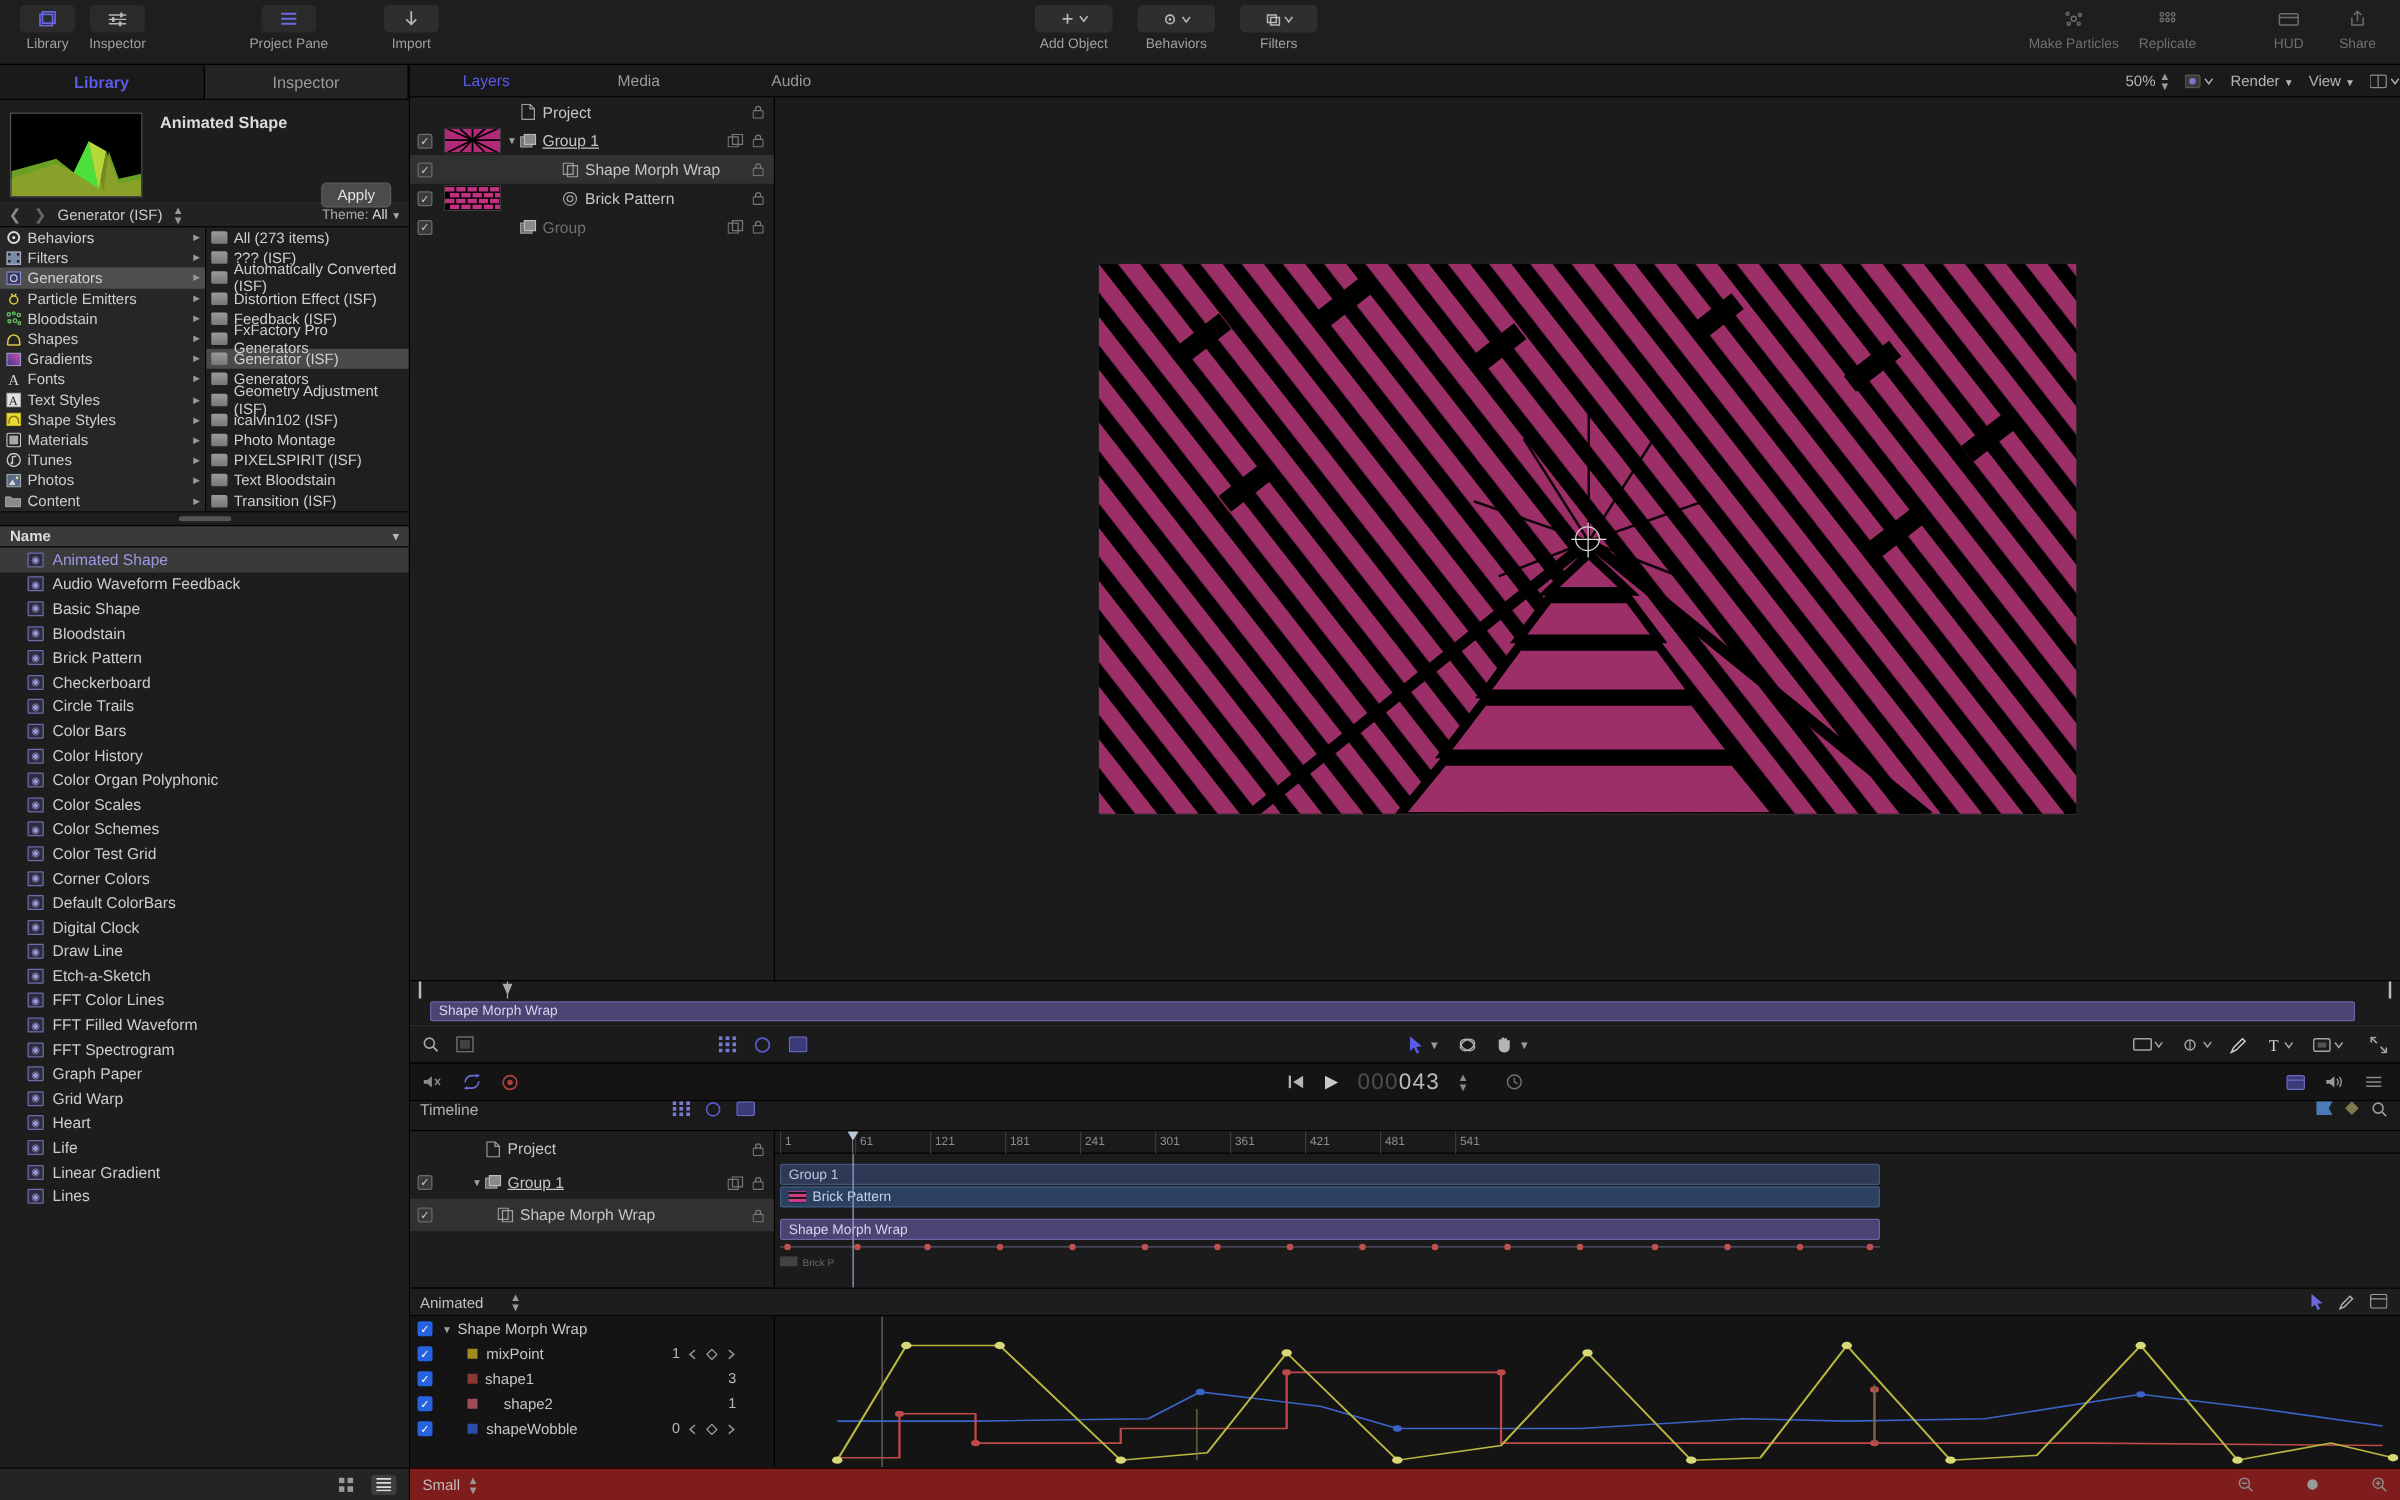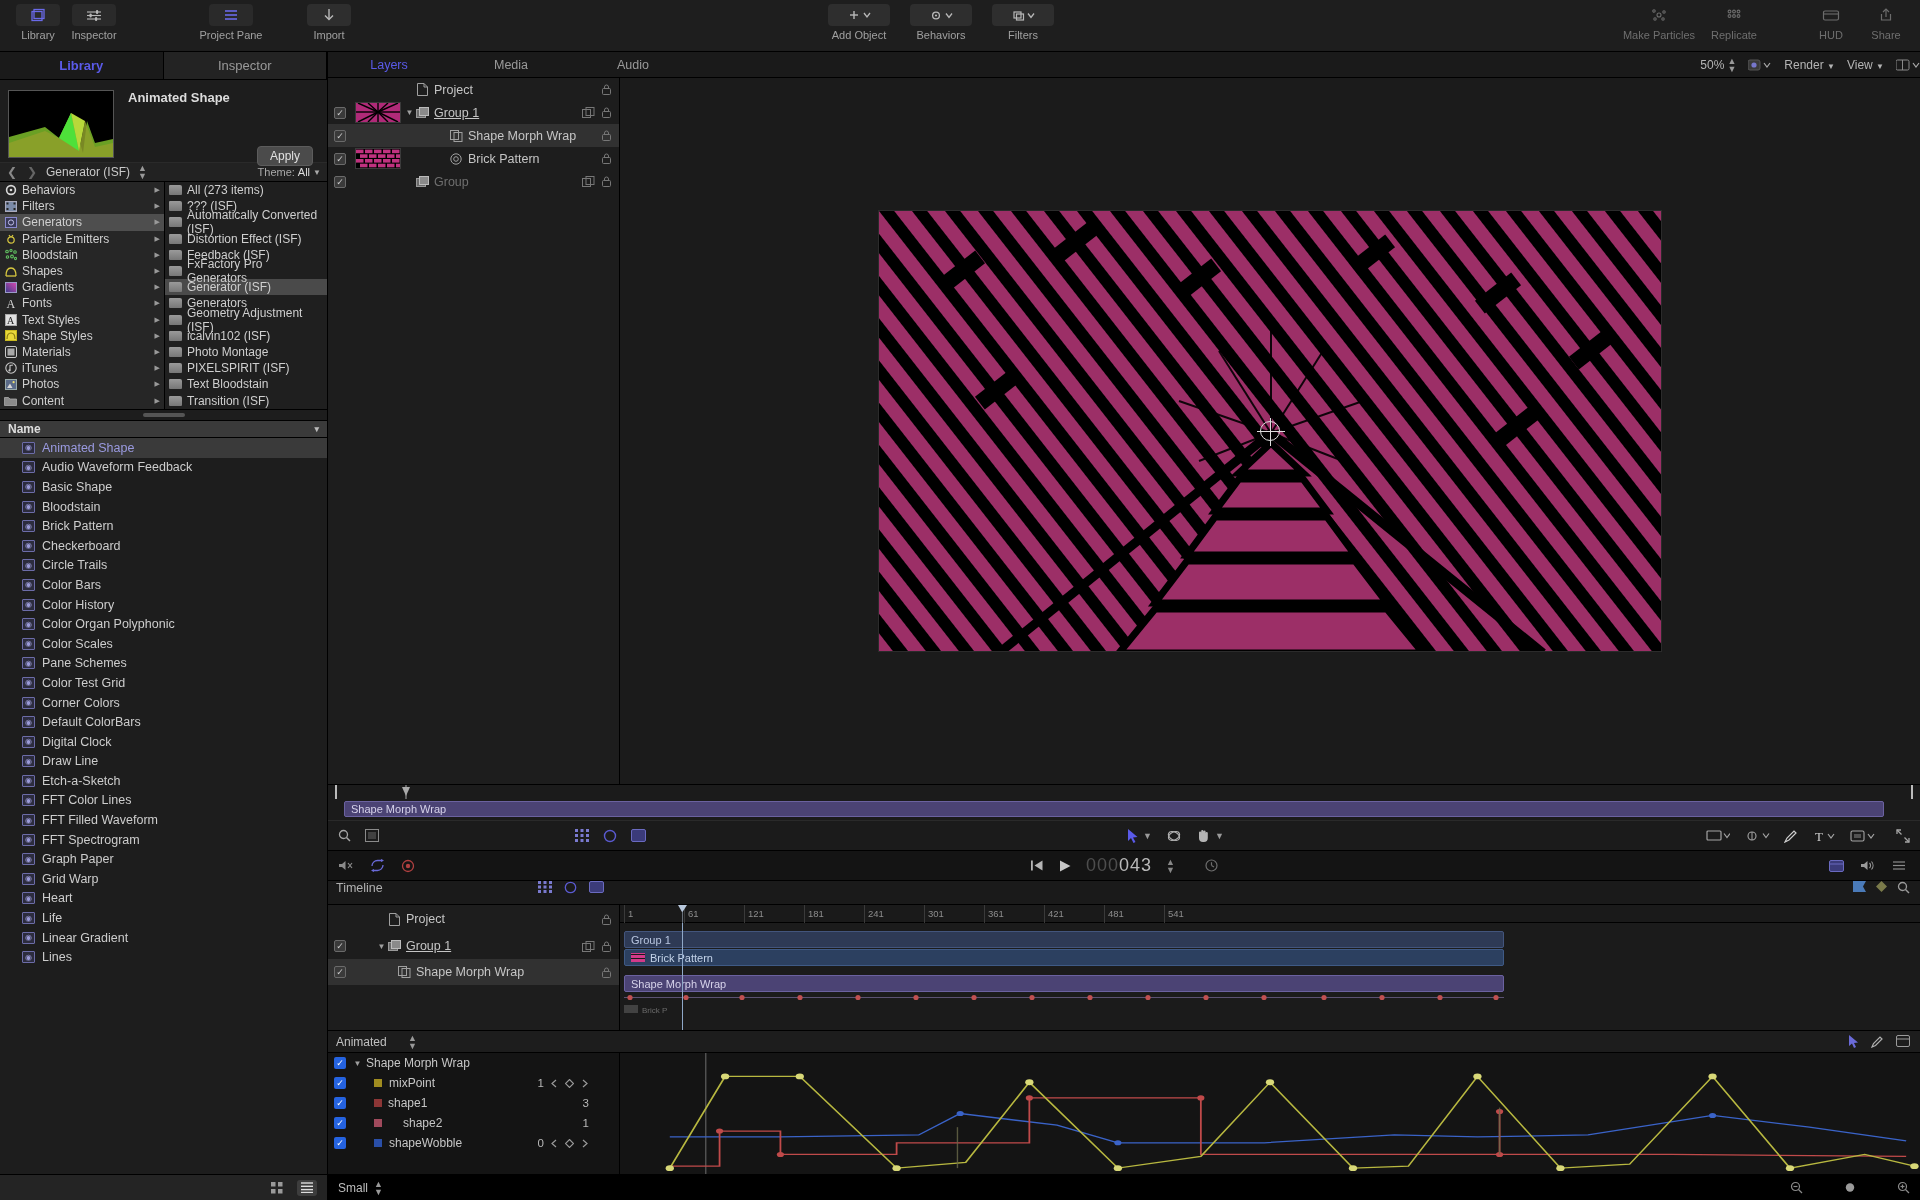--- a/index.html
+++ b/index.html
@@ -162,21 +162,21 @@
   .kf-top .ico-r { margin-left:auto; display:flex; gap:12px; padding-right:10px; color:#9a9a9a; font-size:11px; }
   .kf-body { flex:1; display:flex; min-height:0; }
   .kf-list { width:292px; background:#141414; border-right:1px solid #000; }
   .kf-row { height:20px; display:flex; align-items:center; font-size:12px; color:#c6c6c6; }
   .kfchk { width:12px; height:12px; border-radius:2px; background:#2563e0; display:flex;
            align-items:center; justify-content:center; font-size:9px; color:#fff; }
   .swatch { width:8px; height:8px; flex:0 0 8px; }
   .kf-val { margin-left:auto; display:flex; align-items:center; gap:6px; padding-right:30px; color:#b8b8b8; font-size:11.5px; }
   .kf-graph { flex:1; position:relative; background:#141414; overflow:hidden; }
 
-  .kf-foot { height:26px; background:#000000; border-top:1px solid #000; display:flex;
+  .kf-foot { height:26px; background:#7f1d1d; border-top:1px solid #000; display:flex;
              align-items:center; padding:0 10px; gap:6px; font-size:12px; color:#bdbdbd; }
   .kf-foot .rt { margin-left:auto; display:flex; gap:40px; color:#8a8a8a; font-size:11px; }
 
   svg { display:block; }
   .nosel { user-select:none; }
 </style>
 </head>
 <body class="nosel">
 
 <div class="app">
@@ -631,21 +631,21 @@
           <div class="gen-row">
             <span class="gen-ico">◉</span>
             <span>Color Organ Polyphonic</span>
           </div>
           <div class="gen-row">
             <span class="gen-ico">◉</span>
             <span>Color Scales</span>
           </div>
           <div class="gen-row">
             <span class="gen-ico">◉</span>
-            <span>Pane Schemes</span>
+            <span>Color Schemes</span>
           </div>
           <div class="gen-row">
             <span class="gen-ico">◉</span>
             <span>Color Test Grid</span>
           </div>
           <div class="gen-row">
             <span class="gen-ico">◉</span>
             <span>Corner Colors</span>
           </div>
           <div class="gen-row">

